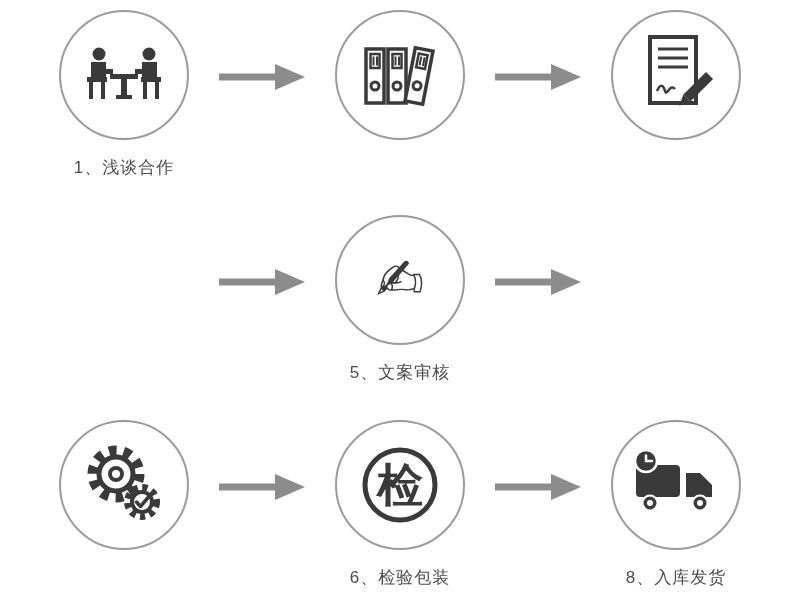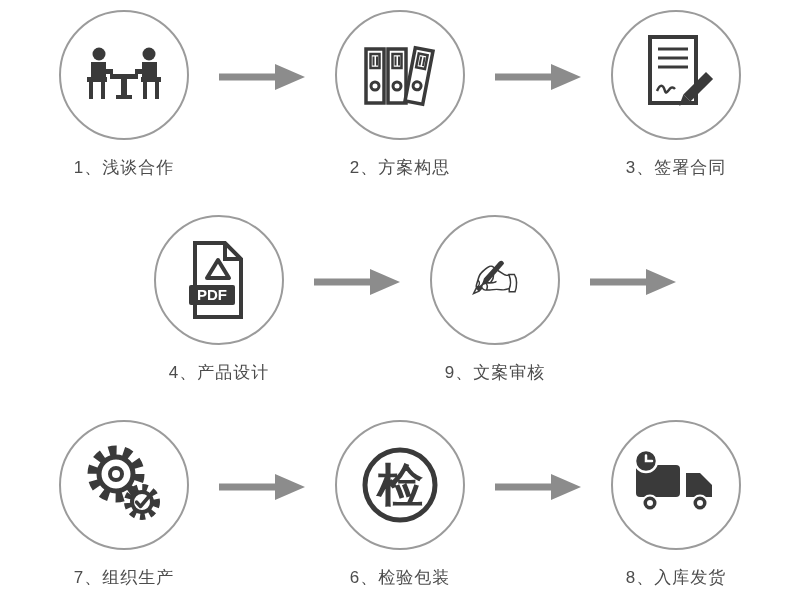--- a/index.html
+++ b/index.html
@@ -76,21 +76,20 @@
           <circle cx="39" cy="47" r="4" stroke-width="3"></circle>
           <g transform="rotate(11 61 37)">
             <rect x="52" y="10" width="18" height="54" fill="#fff"></rect>
             <rect x="56.5" y="15" width="9" height="14" stroke-width="2.5"></rect>
             <line x1="59.5" y1="17.5" x2="59.5" y2="26.5" stroke-width="2"></line>
             <line x1="63" y1="17.5" x2="63" y2="26.5" stroke-width="2"></line>
             <circle cx="61" cy="47" r="4" stroke-width="3"></circle>
           </g>
         </svg>
       </div>
-      <div class="label">2、方案构思</div>
     </div>
 
     <div class="arrowbox">
       <svg width="86" height="26" viewBox="0 0 86 26" fill="currentColor">
         <rect x="0" y="9.5" width="58" height="7"></rect>
         <polygon points="56,0 86,13 56,26"></polygon>
       </svg>
     </div>
 
     <div class="step">
@@ -100,50 +99,37 @@
           <line x1="24" y1="16" x2="54" y2="16" stroke-width="3"></line>
           <line x1="24" y1="25" x2="54" y2="25" stroke-width="3"></line>
           <line x1="24" y1="34" x2="54" y2="34" stroke-width="3"></line>
           <path d="M23,58 c3,-7 6,-7 8,0 c2,6 5,-8 10,-2" stroke-width="2.5"></path>
           <g transform="rotate(45 60 58)" stroke="none" fill="currentColor">
             <rect x="55" y="36" width="10" height="32"></rect>
             <polygon points="55,68 65,68 60,79"></polygon>
           </g>
         </svg>
       </div>
-      <div class="label">3、签署合同</div>
     </div>
   </div>
 
   <div class="row">
-    <div class="step">
-      <div class="circle">
-        <svg width="84" height="84" viewBox="0 0 84 84" fill="none" stroke="currentColor" stroke-width="4">
-          <path d="M18,5 h30 l16,16 v58 h-46 z" fill="#fff"></path>
-          <path d="M48,5 v16 h16"></path>
-          <polygon points="41,22 52,40 30,40" stroke-linejoin="round"></polygon>
-          <rect x="12" y="47" width="46" height="20" rx="2" fill="currentColor" stroke="none"></rect>
-          <text x="35" y="62" text-anchor="middle" fill="#ffffff" stroke="none" font-size="15" font-weight="bold">PDF</text>
-        </svg>
-      </div>
-      <div class="label">4、产品设计</div>
-    </div>
 
     <div class="arrowbox">
       <svg width="86" height="26" viewBox="0 0 86 26" fill="currentColor">
         <rect x="0" y="9.5" width="58" height="7"></rect>
         <polygon points="56,0 86,13 56,26"></polygon>
       </svg>
     </div>
 
     <div class="step">
       <div class="circle">
         <span class="glyph-icon">✍</span>
       </div>
-      <div class="label">9、文案审核</div>
+      <div class="label">5、文案审核</div>
     </div>
 
     <div class="arrowbox">
       <svg width="86" height="26" viewBox="0 0 86 26" fill="currentColor">
         <rect x="0" y="9.5" width="58" height="7"></rect>
         <polygon points="56,0 86,13 56,26"></polygon>
       </svg>
     </div>
 
   </div>
@@ -153,21 +139,20 @@
       <div class="circle">
         <svg width="84" height="84" viewBox="0 0 84 84" fill="none" stroke="currentColor">
           <circle cx="34" cy="31" r="23" stroke-width="11" stroke-dasharray="7.5 6.9"></circle>
           <circle cx="34" cy="31" r="17" fill="#fff" stroke-width="5"></circle>
           <circle cx="34" cy="31" r="6" stroke-width="4"></circle>
           <circle cx="60" cy="59" r="14" stroke-width="8" stroke-dasharray="5 4.4"></circle>
           <circle cx="60" cy="59" r="10" fill="#fff" stroke-width="4"></circle>
           <path d="M54.5,59 l4,4.5 l8,-9.5" stroke-width="3.5" stroke-linecap="round" stroke-linejoin="round"></path>
         </svg>
       </div>
-      <div class="label">7、组织生产</div>
     </div>
 
     <div class="arrowbox">
       <svg width="86" height="26" viewBox="0 0 86 26" fill="currentColor">
         <rect x="0" y="9.5" width="58" height="7"></rect>
         <polygon points="56,0 86,13 56,26"></polygon>
       </svg>
     </div>
 
     <div class="step">

